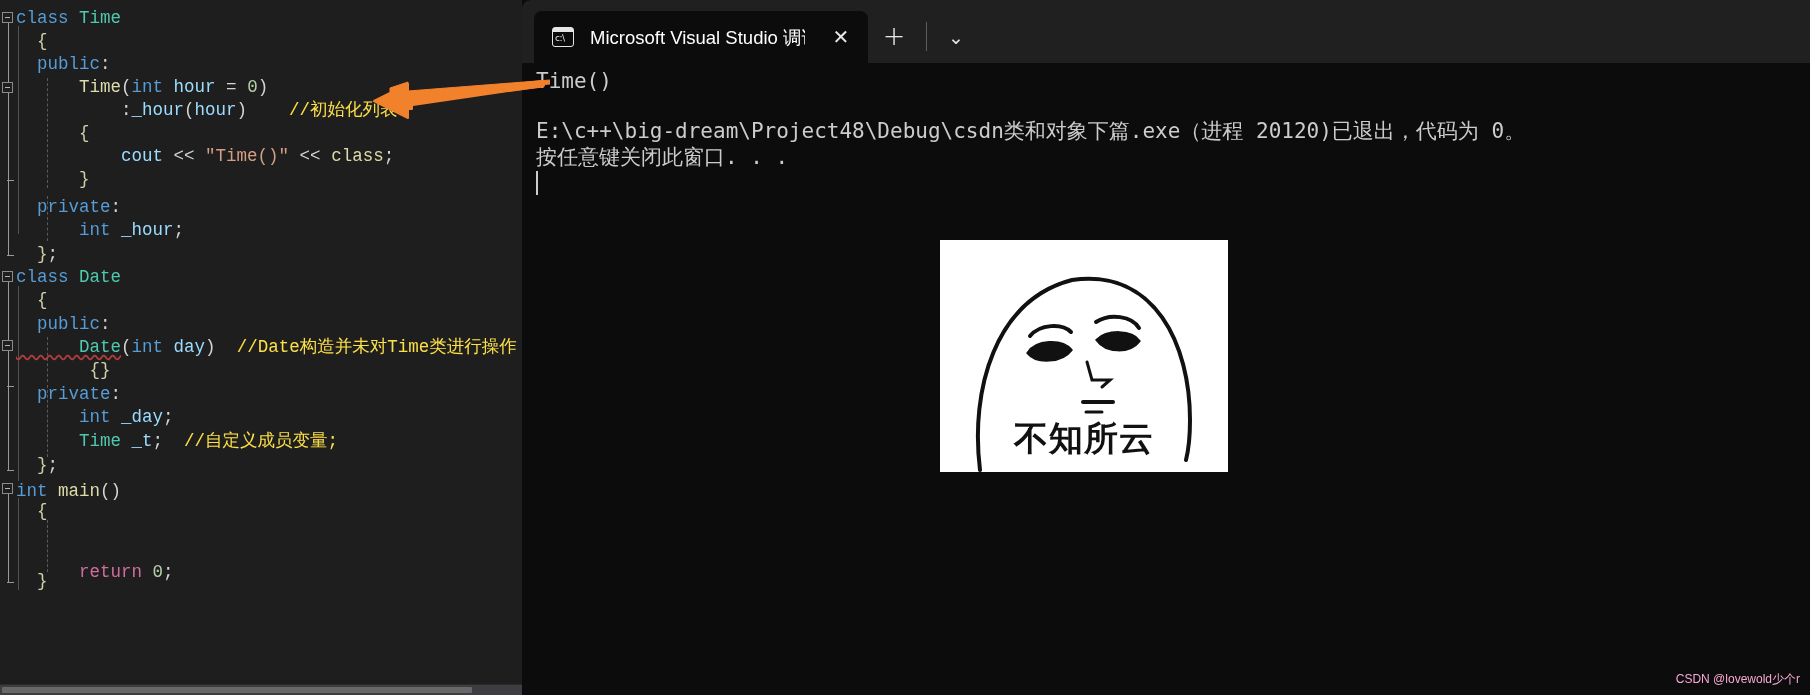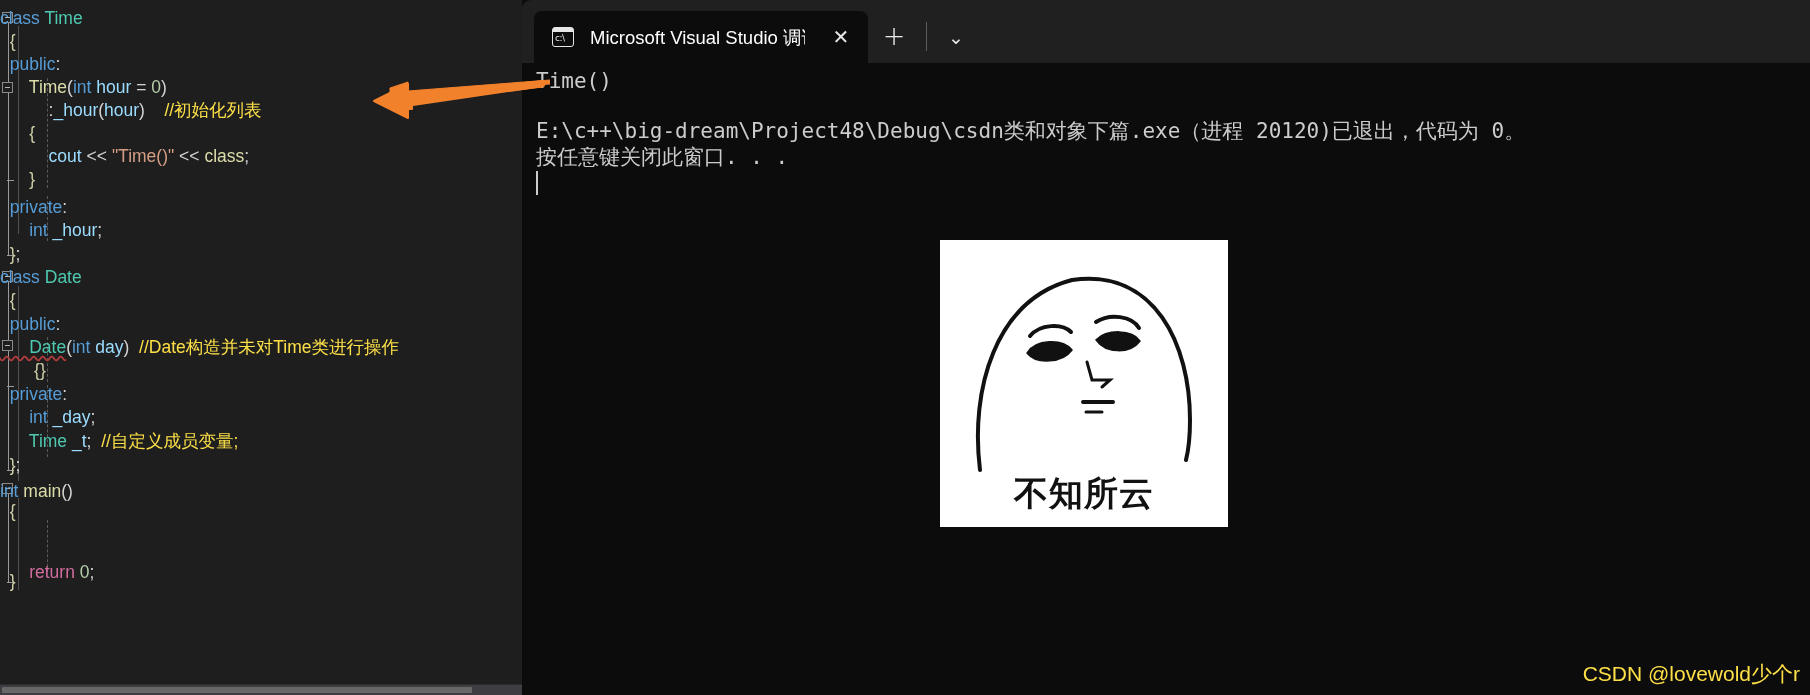--- a/index.html
+++ b/index.html
@@ -29,25 +29,25 @@
     position: absolute;
     left: 0; top: 0;
     width: 522px;
     height: 685px;
     padding: 0;
   }
   .code-line {
     position: relative;
     height: 22.85px;
     line-height: 22.85px;
-    font-family: Liberation Sans, sans-serif;
+    font-family: Liberation Mono, monospace;
     font-size: 17.5px;
     white-space: pre;
     color: #d4d4d4;
-    padding-left: 0;
+    padding-left: 16px;
   }
   
   .tok-key      { color: #569cd6; }   
   .tok-type     { color: #4ec9b0; }   
   .tok-fn       { color: #dcdcaa; }   
   .tok-var      { color: #9cdcfe; }
   .tok-str      { color: #d69d85; }
   .tok-num      { color: #b5cea8; }
   .tok-comment  { color: #fde047; }
   .tok-ctrl     { color: #d16d9e; }   
@@ -233,42 +233,42 @@
     position: absolute;
     left: 14px; top: 108px;
     width: 2px; height: 24px;
     background: #cccccc;
   }
 
   
   #meme {
     position: absolute;
     left: 418px; top: 177px;
-    width: 288px; height: 287px;
+    width: 288px; height: 232px;
     background: #ffffff;
     overflow: hidden;
   }
   #meme svg { display: block; }
   #meme-caption {
     position: absolute;
     left: 0; right: 0; bottom: 10px;
     text-align: center;
     font-family: "DejaVu Sans", sans-serif;
     font-size: 34px;
     font-weight: bold;
     color: #111111;
     letter-spacing: 1px;
   }
 
   #watermark {
     position: absolute;
     right: 10px; bottom: 7px;
     font-family: "Liberation Sans", sans-serif;
-    font-size: 21px;
-    color: #fde047;
+    font-size: 12px;
+    color: #f9a8d4;
     white-space: nowrap;
   }
 
   
   #annotation-arrow {
     position: absolute;
     left: 360px; top: 78px;
     width: 190px; height: 46px;
     pointer-events: none;
   }

